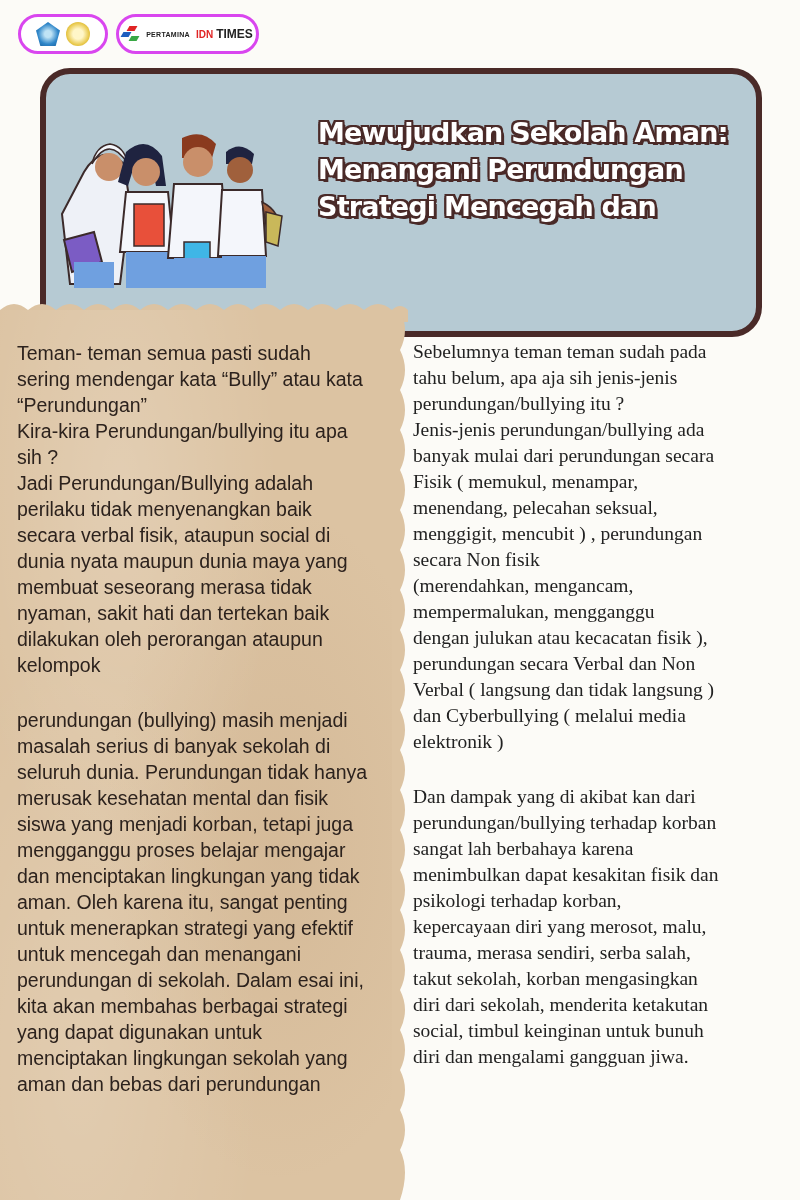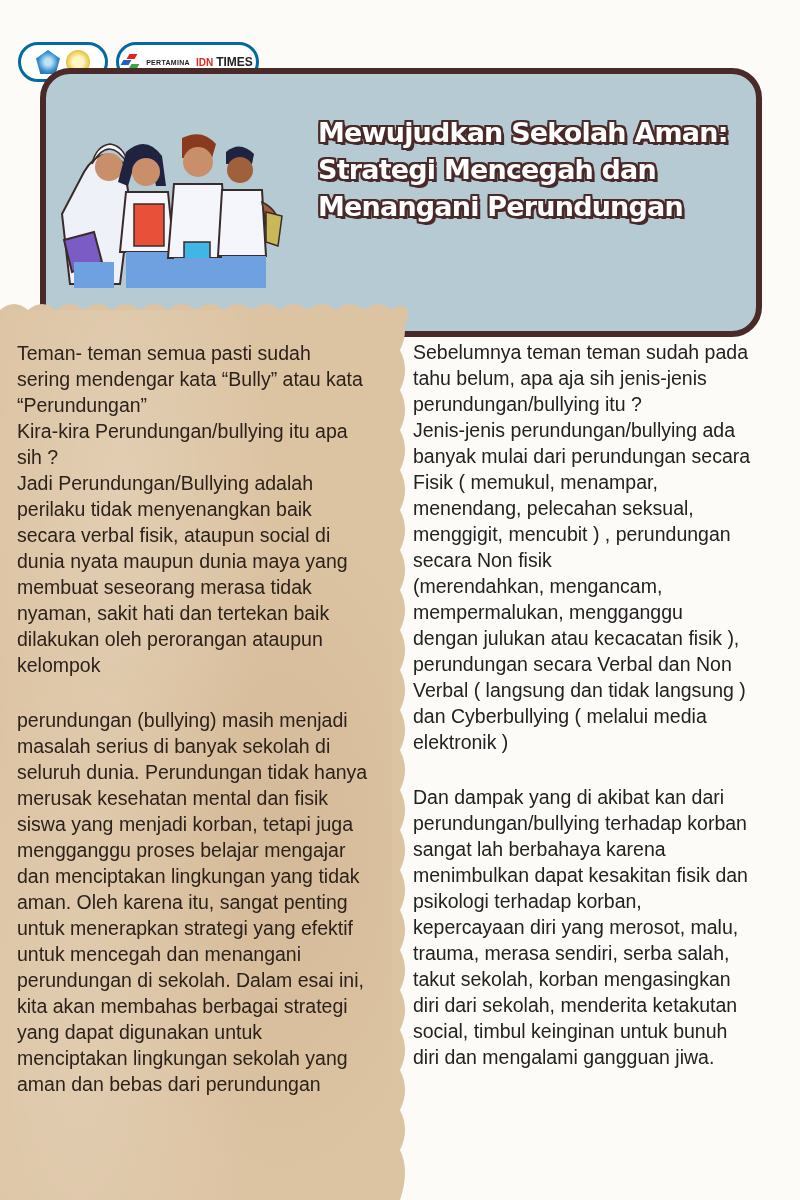--- a/index.html
+++ b/index.html
@@ -8,28 +8,27 @@
       background: #fcfbf7;
       font-family: "Liberation Sans", sans-serif;
       position: relative;
       color: #2a2320;
     }
     
     .logo-pill {
       position: absolute;
       top: 14px;
       height: 40px;
-      border: 3px solid #0369a1;
+      border: 3px solid #d946ef;
       border-radius: 20px;
       background: #fff;
       display: flex;
       align-items: center;
       justify-content: center;
       gap: 6px;
-      margin-top: 28px;
     }
     .logo-pill.left { left: 18px; width: 90px; }
     .logo-pill.right { left: 116px; width: 143px; }
     .emblem { width: 24px; height: 24px; border-radius: 50%; }
     .emblem.blue { background: radial-gradient(circle, #bfe3f5 20%, #2e86c9 60%, #1a5d99 100%); clip-path: polygon(50% 0, 100% 35%, 82% 100%, 18% 100%, 0 35%); border-radius: 0; }
     .emblem.gold { background: radial-gradient(circle, #fff6c8 30%, #e8c84a 65%, #b8962a 100%); }
     .pertamina-mark { width: 18px; height: 16px; position: relative; }
     .pertamina-mark span { position: absolute; width: 8px; height: 5px; transform: skewX(-30deg); }
     .pertamina-mark .r { background: #e02424; left: 6px; top: 0; }
     .pertamina-mark .b { background: #1f5fbf; left: 0; top: 6px; }
@@ -81,21 +80,21 @@
       position: absolute; left: 392px; top: 310px; width: 20px; height: 890px;
     }
 
     .col {
       position: absolute;
       font-size: 19.5px;
       line-height: 26px;
     }
     .col p { white-space: pre-line; }
     .col.left { left: 17px; top: 340px; width: 376px; color: #2c221d; }
-    .col.right { left: 413px; top: 339px; width: 380px; color: #222; }
+    .col.right { left: 413px; top: 339px; width: 380px; color: #222; font-family: Liberation Serif, serif; }
     .gap { height: 29px; }
   </style>
 </head>
 <body>
 
 <div class="logo-pill left">
   <div class="emblem blue"></div>
   <div class="emblem gold"></div>
 </div>
 <div class="logo-pill right">
@@ -132,22 +131,22 @@
 
     <path d="M172 40 q14 -12 28 2 l-2 10 -26 0z" fill="#1f2340"></path>
     <circle cx="186" cy="58" r="13" fill="#a0603c"></circle>
     <path d="M168 78 h40 l4 66 h-48z" fill="#f4f6fb" stroke="#3b2a2a" stroke-width="2"></path>
     <path d="M208 90 q20 10 16 30 l-10 4z" fill="#a0603c" stroke="#3b2a2a" stroke-width="1.5"></path>
     <path d="M212 100 l16 4 -4 30 -12 -4z" fill="#c9b85a" stroke="#3b2a2a" stroke-width="1.5"></path>
     <rect x="168" y="144" width="44" height="32" fill="#6fa0e0"></rect>
   </svg>
   <div class="banner-title">
     <div>Mewujudkan Sekolah Aman:</div>
+    <div>Menangani Perundungan</div>
     <div>Strategi Mencegah dan</div>
-    <div>Menangani Perundungan</div>
   </div>
 </div>
 
 <svg class="scallop-top" viewBox="0 0 408 24" preserveAspectRatio="none">
   <path d="M0 24 L0 12 Q14 0 28 12 Q42 0 56 12 Q70 0 84 12 Q98 0 112 12 Q126 0 140 12 Q154 0 168 12 Q182 0 196 12 Q210 0 224 12 Q238 0 252 12 Q266 0 280 12 Q294 0 308 12 Q322 0 336 12 Q350 0 364 12 Q378 0 392 12 Q400 4 408 12 L408 24 Z" fill="#dcc3a2"></path>
 </svg>
 <div class="paper"></div>
 <svg class="scallop-right" viewBox="0 0 20 890" preserveAspectRatio="none">
   <path d="M0 0 L8 0 Q18 20 8 40 Q18 60 8 80 Q18 100 8 120 Q18 140 8 160 Q18 180 8 200 Q18 220 8 240 Q18 260 8 280 Q18 300 8 320 Q18 340 8 360 Q18 380 8 400 Q18 420 8 440 Q18 460 8 480 Q18 500 8 520 Q18 540 8 560 Q18 580 8 600 Q18 620 8 640 Q18 660 8 680 Q18 700 8 720 Q18 740 8 760 Q18 780 8 800 Q18 820 8 840 Q18 860 8 890 L0 890 Z" fill="#dcc3a2"></path>
 </svg>

